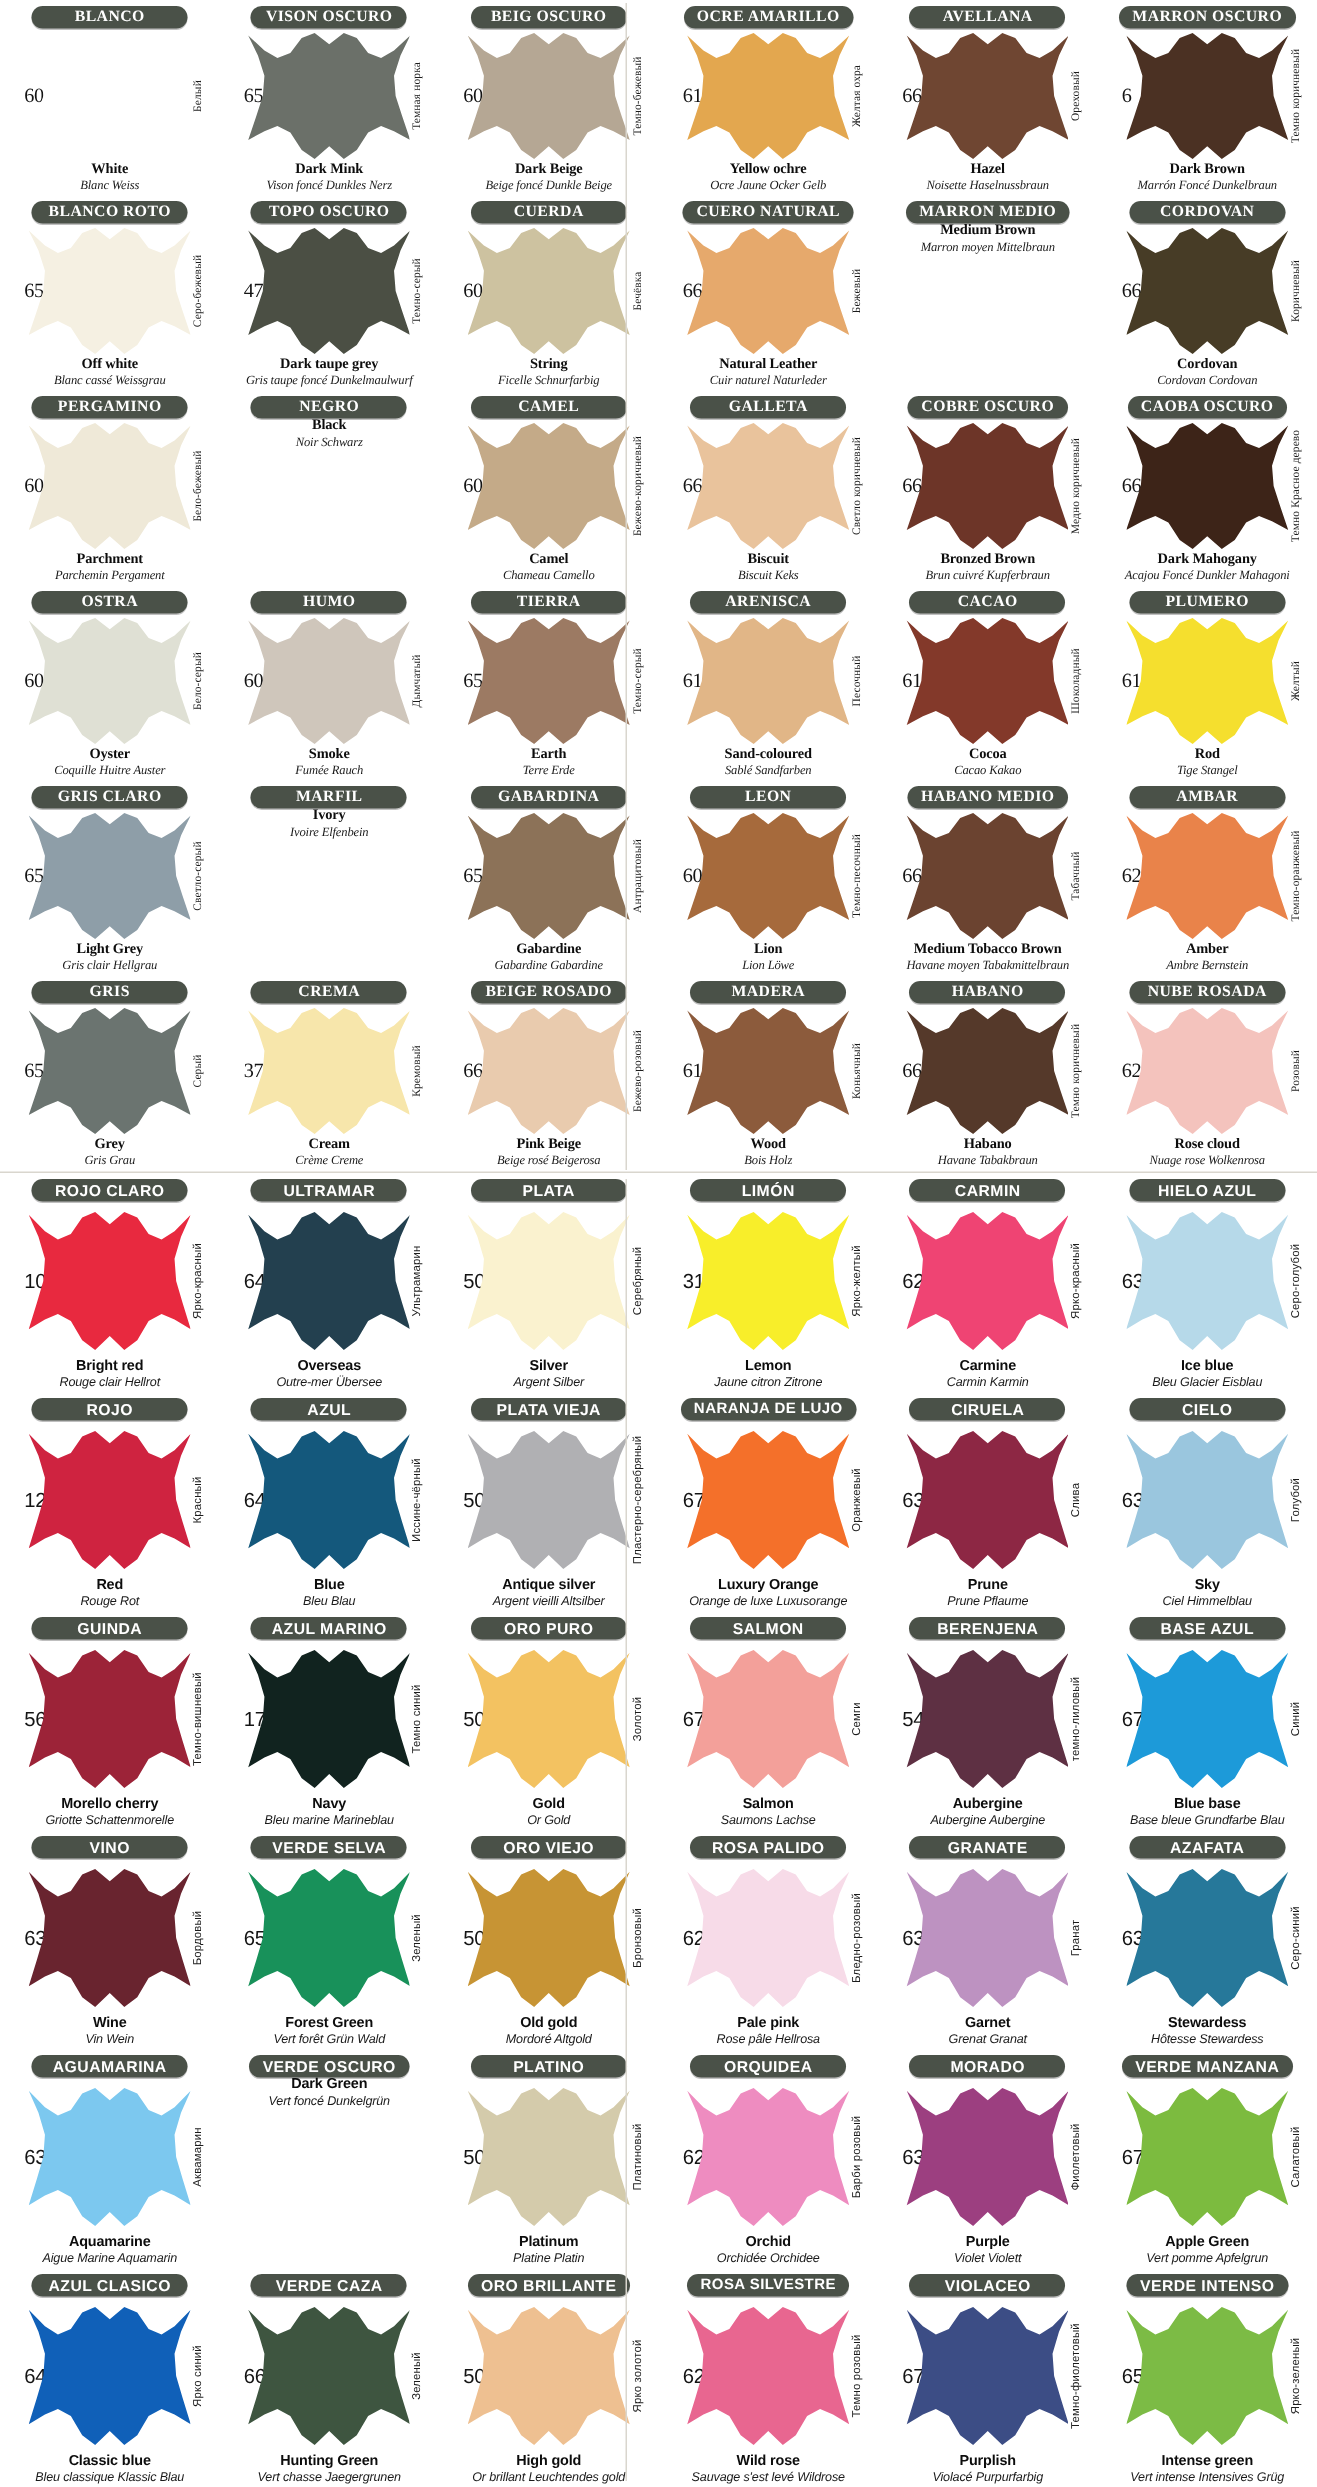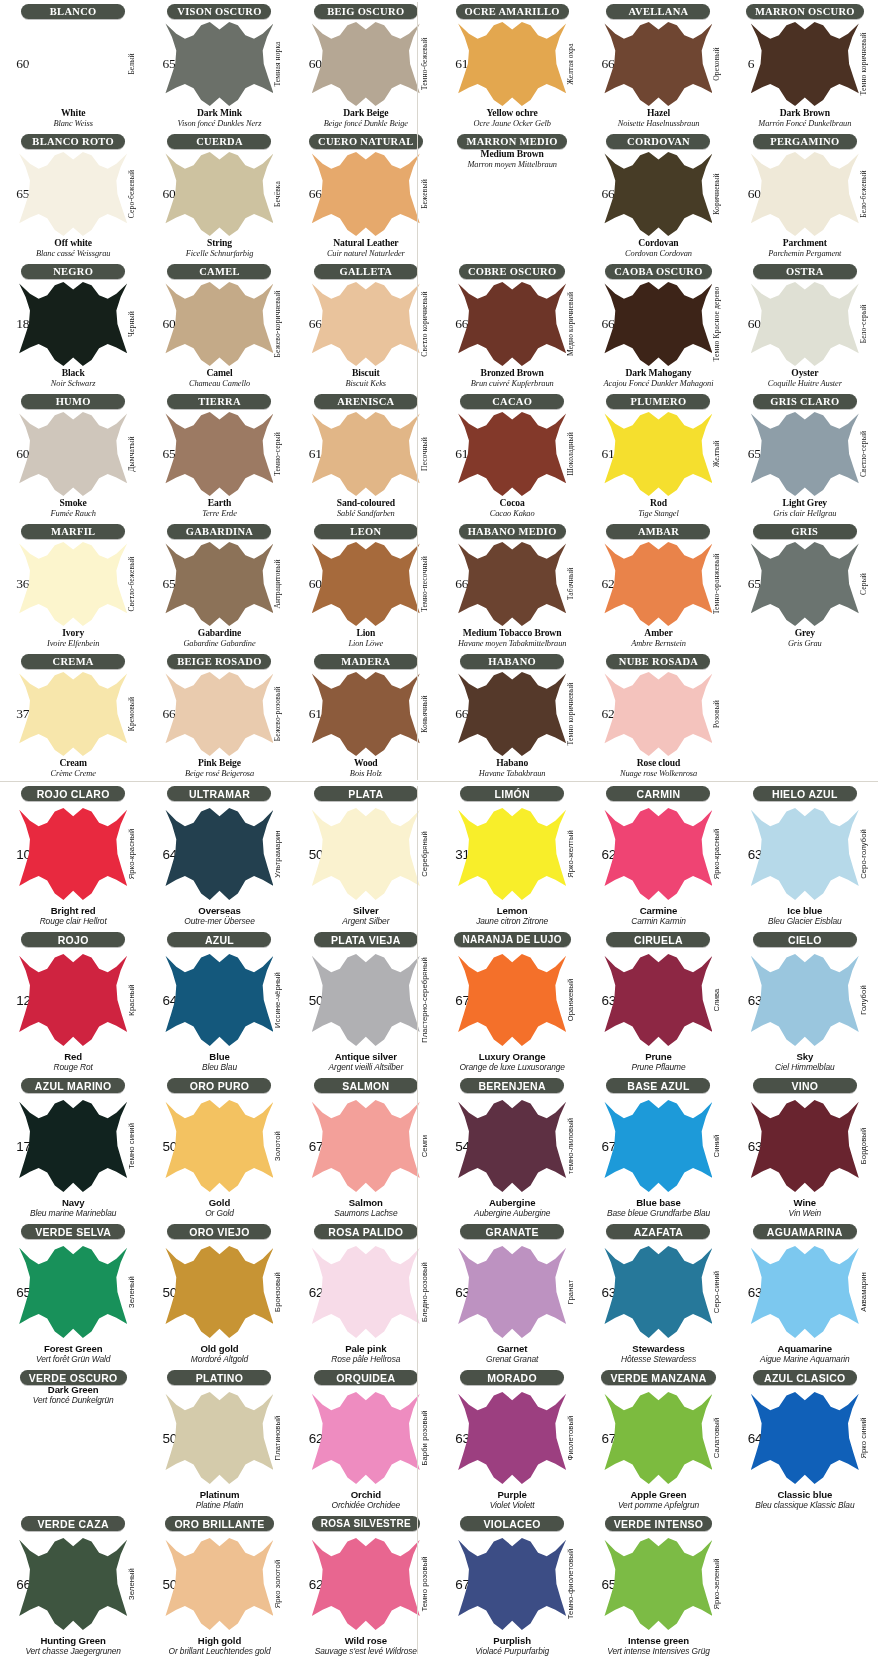--- a/index.html
+++ b/index.html
@@ -182,20 +182,32 @@
             <span class="code">654</span>
             <div class="hide" style="background: rgb(245, 240, 226);"></div>
             <span class="ru">Серо-бежевый</span>
           </div>
           <div class="names">
             <div class="name-en">Off white</div>
             <div class="name-frde">Blanc cassé  Weissgrau</div>
           </div>
         </div>
         <div class="cell">
+          <div class="plaque">TOPO OSCURO</div>
+          <div class="hide-wrap">
+            <span class="code">47</span>
+            <div class="hide" style="background: rgb(75, 79, 68);"></div>
+            <span class="ru">Темно-серый</span>
+          </div>
+          <div class="names">
+            <div class="name-en">Dark taupe grey</div>
+            <div class="name-frde">Gris taupe foncé  Dunkelmaulwurf</div>
+          </div>
+        </div>
+        <div class="cell">
           <div class="plaque">CUERDA</div>
           <div class="hide-wrap">
             <span class="code">607</span>
             <div class="hide" style="background: rgb(205, 194, 160);"></div>
             <span class="ru">Бечёвка</span>
           </div>
           <div class="names">
             <div class="name-en">String</div>
             <div class="name-frde">Ficelle  Schnurfarbig</div>
           </div>
@@ -238,25 +250,20 @@
             <div class="hide" style="background: rgb(239, 233, 216);"></div>
             <span class="ru">Бело-бежевый</span>
           </div>
           <div class="names">
             <div class="name-en">Parchment</div>
             <div class="name-frde">Parchemin  Pergament</div>
           </div>
         </div>
         <div class="cell">
           <div class="plaque">NEGRO</div>
-          <div class="hide-wrap">
-            <span class="code">18</span>
-            <div class="hide" style="background: rgb(21, 32, 26);"></div>
-            <span class="ru">Черный</span>
-          </div>
           <div class="names">
             <div class="name-en">Black</div>
             <div class="name-frde">Noir  Schwarz</div>
           </div>
         </div>
         <div class="cell">
           <div class="plaque">CAMEL</div>
           <div class="hide-wrap">
             <span class="code">608</span>
             <div class="hide" style="background: rgb(196, 170, 136);"></div>
@@ -382,25 +389,20 @@
             <div class="hide" style="background: rgb(142, 158, 168);"></div>
             <span class="ru">Светло-серый</span>
           </div>
           <div class="names">
             <div class="name-en">Light Grey</div>
             <div class="name-frde">Gris clair  Hellgrau</div>
           </div>
         </div>
         <div class="cell">
           <div class="plaque">MARFIL</div>
-          <div class="hide-wrap">
-            <span class="code">36</span>
-            <div class="hide" style="background: rgb(252, 245, 205);"></div>
-            <span class="ru">Светло-бежевый</span>
-          </div>
           <div class="names">
             <div class="name-en">Ivory</div>
             <div class="name-frde">Ivoire  Elfenbein</div>
           </div>
         </div>
         <div class="cell">
           <div class="plaque">GABARDINA</div>
           <div class="hide-wrap">
             <span class="code">659</span>
             <div class="hide" style="background: rgb(140, 114, 88);"></div>
@@ -665,20 +667,32 @@
             <span class="code">636</span>
             <div class="hide" style="background: rgb(154, 198, 222);"></div>
             <span class="ru">Голубой</span>
           </div>
           <div class="names">
             <div class="name-en">Sky</div>
             <div class="name-frde">Ciel  Himmelblau</div>
           </div>
         </div>
         <div class="cell">
+          <div class="plaque">GUINDA</div>
+          <div class="hide-wrap">
+            <span class="code">56</span>
+            <div class="hide" style="background: rgb(156, 35, 56);"></div>
+            <span class="ru">Темно-вишневый</span>
+          </div>
+          <div class="names">
+            <div class="name-en">Morello cherry</div>
+            <div class="name-frde">Griotte  Schattenmorelle</div>
+          </div>
+        </div>
+        <div class="cell">
           <div class="plaque">AZUL MARINO</div>
           <div class="hide-wrap">
             <span class="code">17</span>
             <div class="hide" style="background: rgb(17, 35, 31);"></div>
             <span class="ru">Темно синий</span>
           </div>
           <div class="names">
             <div class="name-en">Navy</div>
             <div class="name-frde">Bleu marine  Marineblau</div>
           </div>

